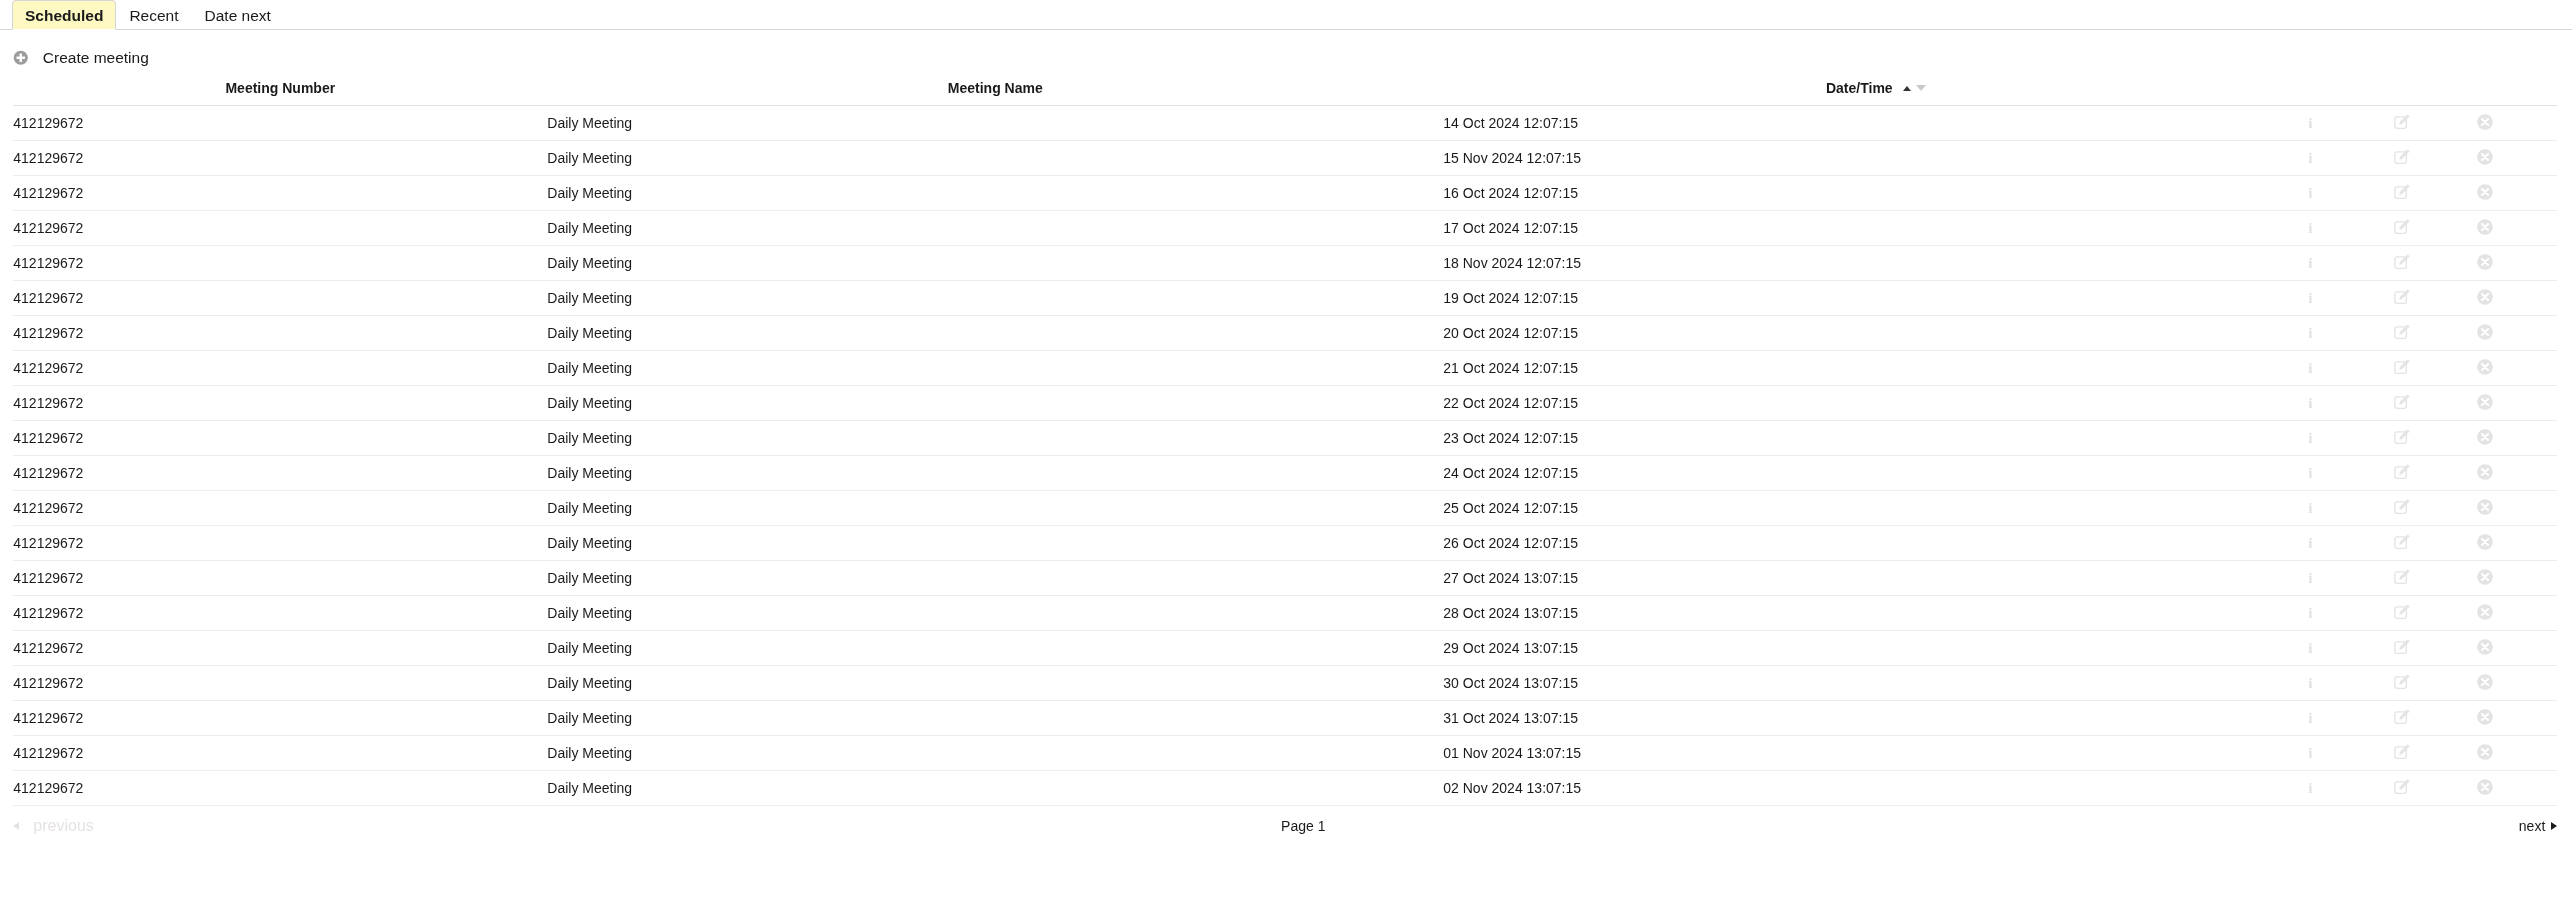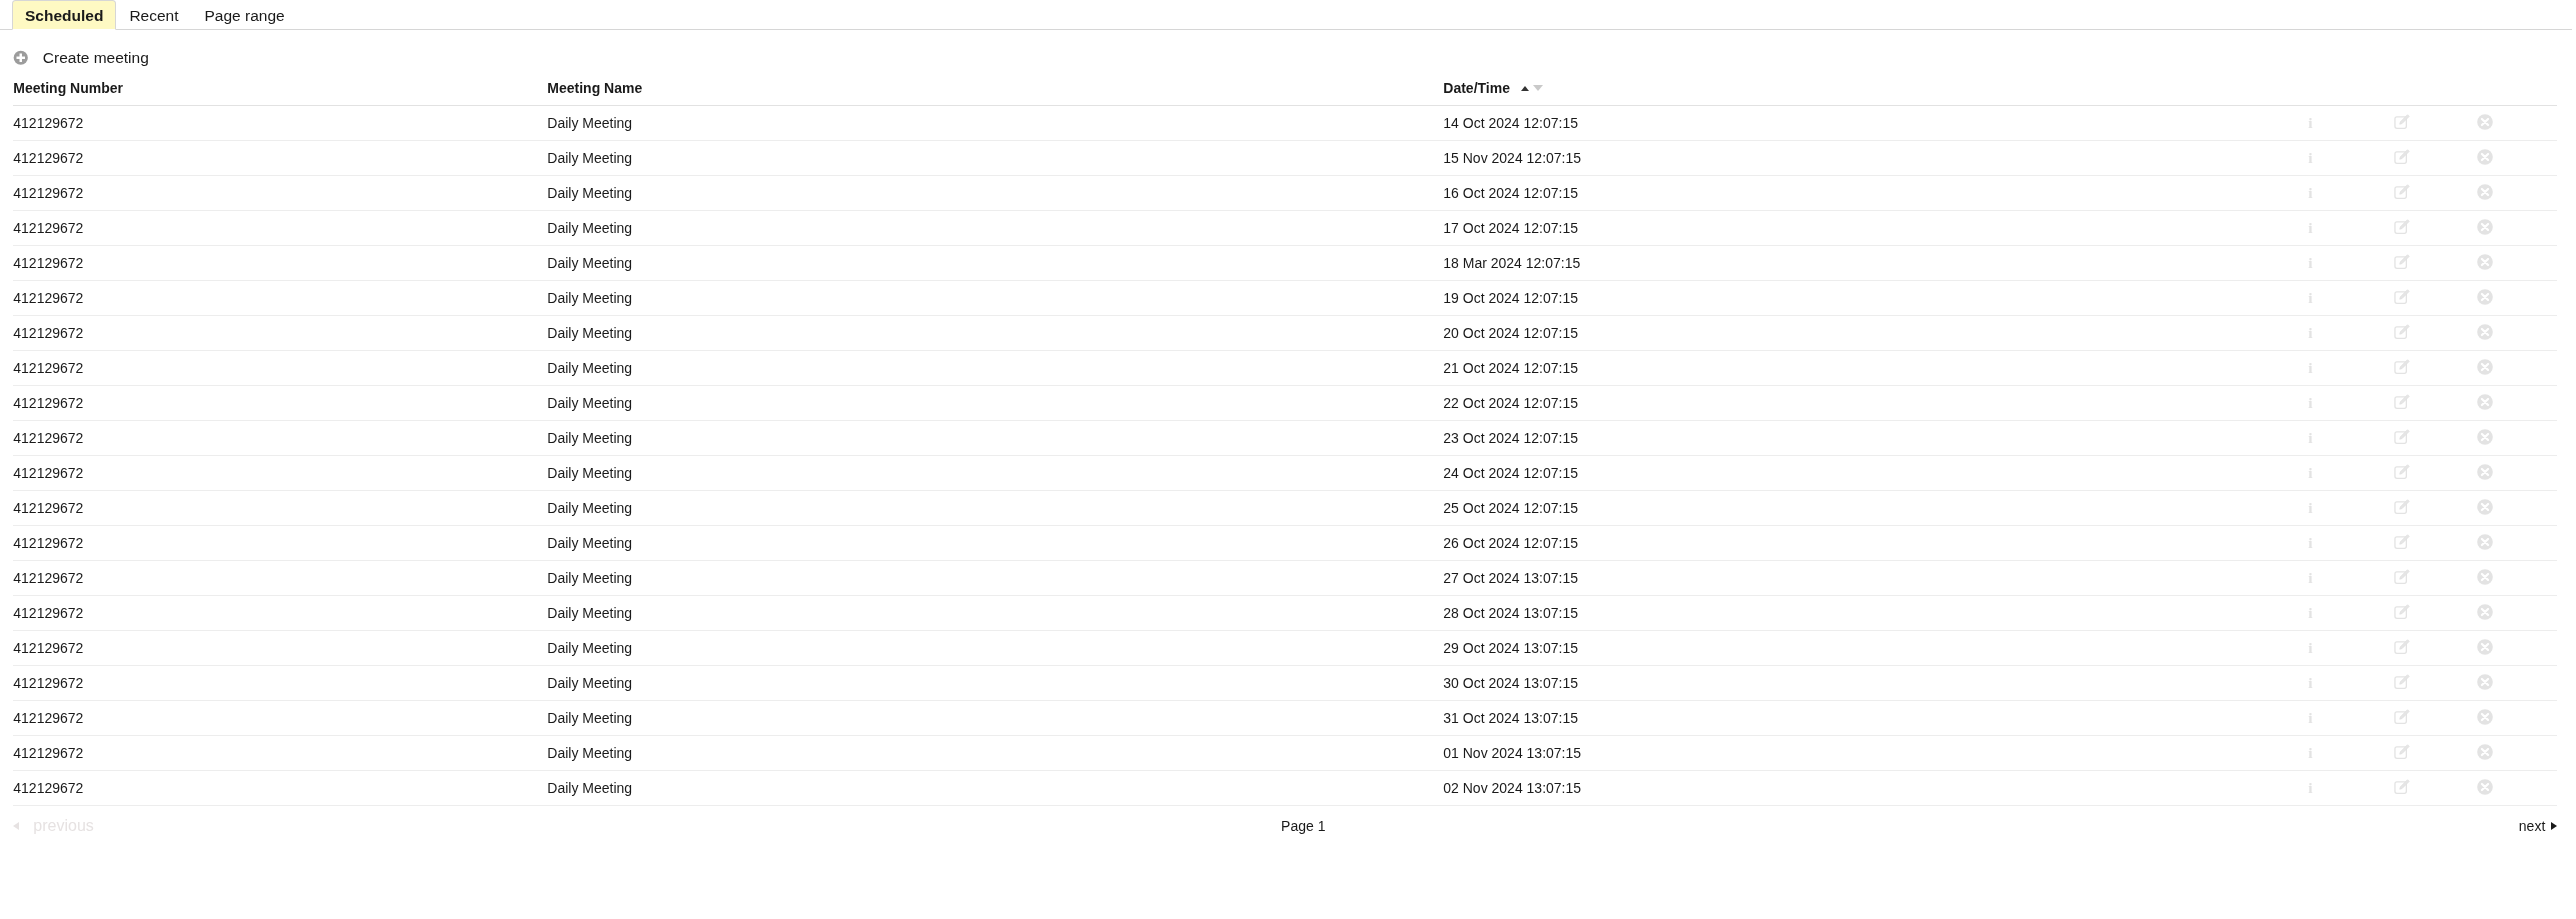--- a/index.html
+++ b/index.html
@@ -100,21 +100,21 @@
   #meetings-table-wrap {
     margin-top: 12px;
     padding: 0 18.5px 0 13.3px;
   }
   table#meetings-table {
     width: 2544px;
     border-collapse: collapse;
     table-layout: fixed;
   }
   table#meetings-table th {
-    text-align: left;
+    text-align: center;
     font-size: 14px;
     font-weight: bold;
     color: #1a1a1a;
     padding: 0 0 9px 0;
     border-bottom: 0.7px solid #e2e2e2;
     vertical-align: bottom;
     white-space: nowrap;
   }
   table#meetings-table td {
     font-size: 14px;
@@ -241,21 +241,21 @@
 
 <div id="tab-bar">
   <div id="tab-strip">
     <div class="tab active">
       <span>Scheduled</span>
     </div>
     <div class="tab">
       <span>Recent</span>
     </div>
     <div class="tab">
-      <span>Page range</span>
+      <span>Date next</span>
     </div>
   </div>
   <div id="tab-underline"></div>
 </div>
 
 <div id="create-meeting-row">
   <a id="create-meeting-button" href="#">
     <svg id="plus-icon" viewBox="0 0 24 24">
       <circle cx="12" cy="12" r="11" fill="#9c9c9c"></circle>
       <rect x="10.1" y="5.4" width="3.8" height="13.2" fill="#ffffff"></rect>
@@ -372,21 +372,21 @@
           <td><span class="action-cell-inner">
               <svg class="icon-svg" width="18" height="18" viewBox="0 0 24 24">
                 <circle cx="12" cy="12" r="10.4" fill="#e3e3e3"></circle>
                 <path d="M7.9 7.9 L16.1 16.1 M16.1 7.9 L7.9 16.1" stroke="#ffffff" stroke-width="2.9" stroke-linecap="round"></path>
               </svg>
             </span></td>
         </tr>
         <tr>
           <td><span>412129672</span></td>
           <td><span>Daily Meeting</span></td>
-          <td><span>18 Mar 2024 12:07:15</span></td>
+          <td><span>18 Nov 2024 12:07:15</span></td>
           <td><span class="action-cell-inner">
               <span class="info-glyph">i</span>
             </span></td>
           <td><span class="action-cell-inner">
               <svg class="icon-svg" width="18" height="18" viewBox="0 0 24 24">
                 <rect x="2.6" y="5.2" width="15.2" height="15.2" rx="2.6" ry="2.6" fill="none" stroke="#e3e3e3" stroke-width="1.7"></rect>
                 <path d="M19.4 2.3 L21.6 4.5 L12.1 14.0 L9.0 14.9 L9.9 11.8 Z" fill="#e6e6e6" stroke="#e0e0e0" stroke-width="1.1" stroke-linejoin="round"></path>
               </svg>
             </span></td>
           <td><span class="action-cell-inner">

